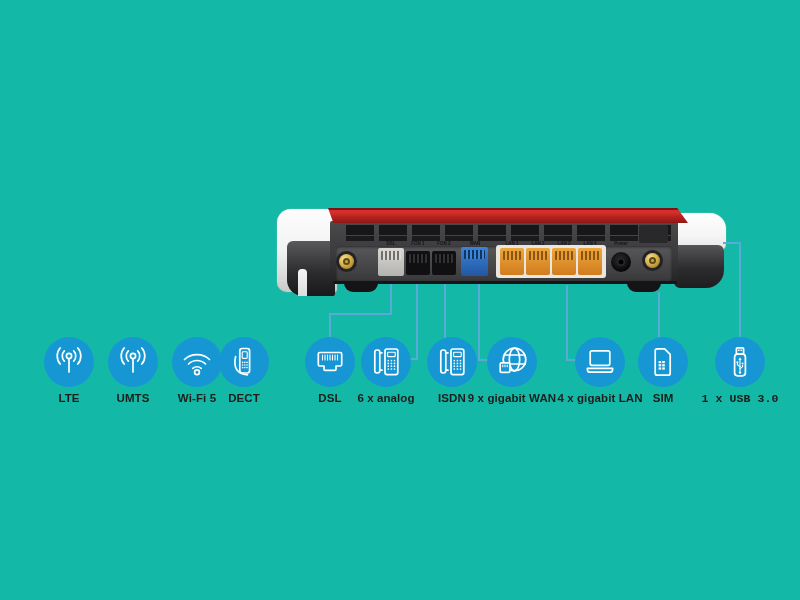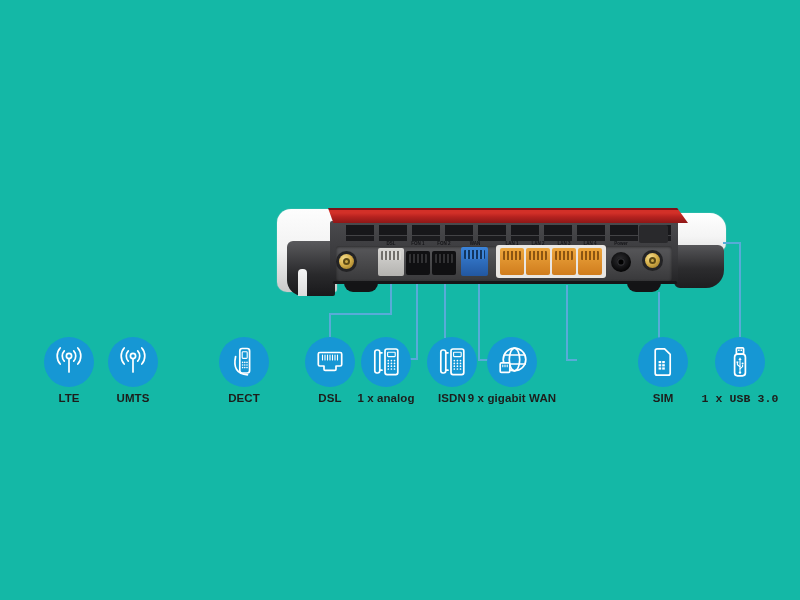--- a/index.html
+++ b/index.html
@@ -206,20 +206,35 @@
         <path d="M16.2 11 C12.2 15.4 12.2 22.6 16.2 27"></path>
         <path d="M29.7 13.8 C32.4 16.6 32.4 21.4 29.7 24.2"></path>
         <path d="M33.8 11 C37.8 15.4 37.8 22.6 33.8 27"></path>
       </g>
           </svg>
         </span>
       </div>
     <div class="flabel">UMTS</div>
   </div>
 
+  <div class="feature" style="left:137px;">
+    <div class="fcircle">
+        <span>
+      <svg width="50" height="50" viewBox="0 0 50 50">
+            <g class="ic">
+        <path d="M12.5 22.5 C19 16 31 16 37.5 22.5"></path>
+        <path d="M16.5 27 C21.5 22.3 28.5 22.3 33.5 27"></path>
+        <path d="M20.8 31.3 C23 29.2 27 29.2 29.2 31.3"></path>
+        <circle cx="25" cy="35.2" r="2.4"></circle>
+      </g>
+          </svg>
+        </span>
+      </div>
+    <div class="flabel">Wi-Fi 5</div>
+  </div>
 
   <div class="feature" style="left:184px;">
     <div class="fcircle">
         <span>
       <svg width="50" height="50" viewBox="0 0 50 50">
         <g class="ic">
               <rect x="20.8" y="11.5" width="9.8" height="24.5" rx="2.4"></rect>
         <path d="M16.6 19.5 C14.2 30.5 17.8 37.2 28.5 37.8"></path>
             </g>
         <g class="ic-thin">
@@ -280,21 +295,21 @@
           <circle cx="27.3" cy="29.2" r="0.85"></circle>
               <circle cx="30.4" cy="29.2" r="0.85"></circle>
               <circle cx="33.5" cy="29.2" r="0.85"></circle>
           <circle cx="27.3" cy="32" r="0.85"></circle>
               <circle cx="30.4" cy="32" r="0.85"></circle>
               <circle cx="33.5" cy="32" r="0.85"></circle>
         </g>
       </svg>
         </span>
       </div>
-    <div class="flabel">1 x analog</div>
+    <div class="flabel">6 x analog</div>
   </div>
 
   <div class="feature" style="left:392px;text-align:center;">
     <div class="fcircle">
         <span>
       <svg width="50" height="50" viewBox="0 0 50 50">
         <g class="ic">
               <rect x="13.8" y="13" width="5" height="23" rx="2.2"></rect>
           <path d="M18.8 15.8 h2.2 M18.8 33.2 h2.2"></path>
           <rect x="24" y="12" width="12.8" height="25.6" rx="2"></rect>
@@ -337,20 +352,33 @@
             </g>
         <g class="ic-thin">
               <path d="M15.8 28 v1.8 M18 28 v1.8 M20.2 28 v1.8"></path>
             </g>
       </svg>
         </span>
       </div>
     <div class="flabel">9 x gigabit WAN</div>
   </div>
 
+  <div class="feature" style="left:540px;">
+    <div class="fcircle">
+        <span>
+      <svg width="50" height="50" viewBox="0 0 50 50">
+            <g class="ic">
+        <rect x="15.2" y="13.8" width="19.6" height="14.6" rx="1.8"></rect>
+        <path d="M12.4 31.4 h25.2 v1 a2.8 2.8 0 0 1 -2.8 2.8 h-19.6 a2.8 2.8 0 0 1 -2.8 -2.8 z"></path>
+      </g>
+          </svg>
+        </span>
+      </div>
+    <div class="flabel">4 x gigabit LAN</div>
+  </div>
 
   <div class="feature" style="left:603px;">
     <div class="fcircle">
         <span>
       <svg width="50" height="50" viewBox="0 0 50 50">
         <g class="ic">
               <path d="M19.2 11.8 h7.4 l5.6 5.6 v18.8 a2 2 0 0 1 -2 2 h-11 a2 2 0 0 1 -2 -2 v-22.4 a2 2 0 0 1 2 -2 z"></path>
             </g>
         <g class="ic-fill">
           <rect x="20.6" y="24" width="2.6" height="2.2"></rect>

